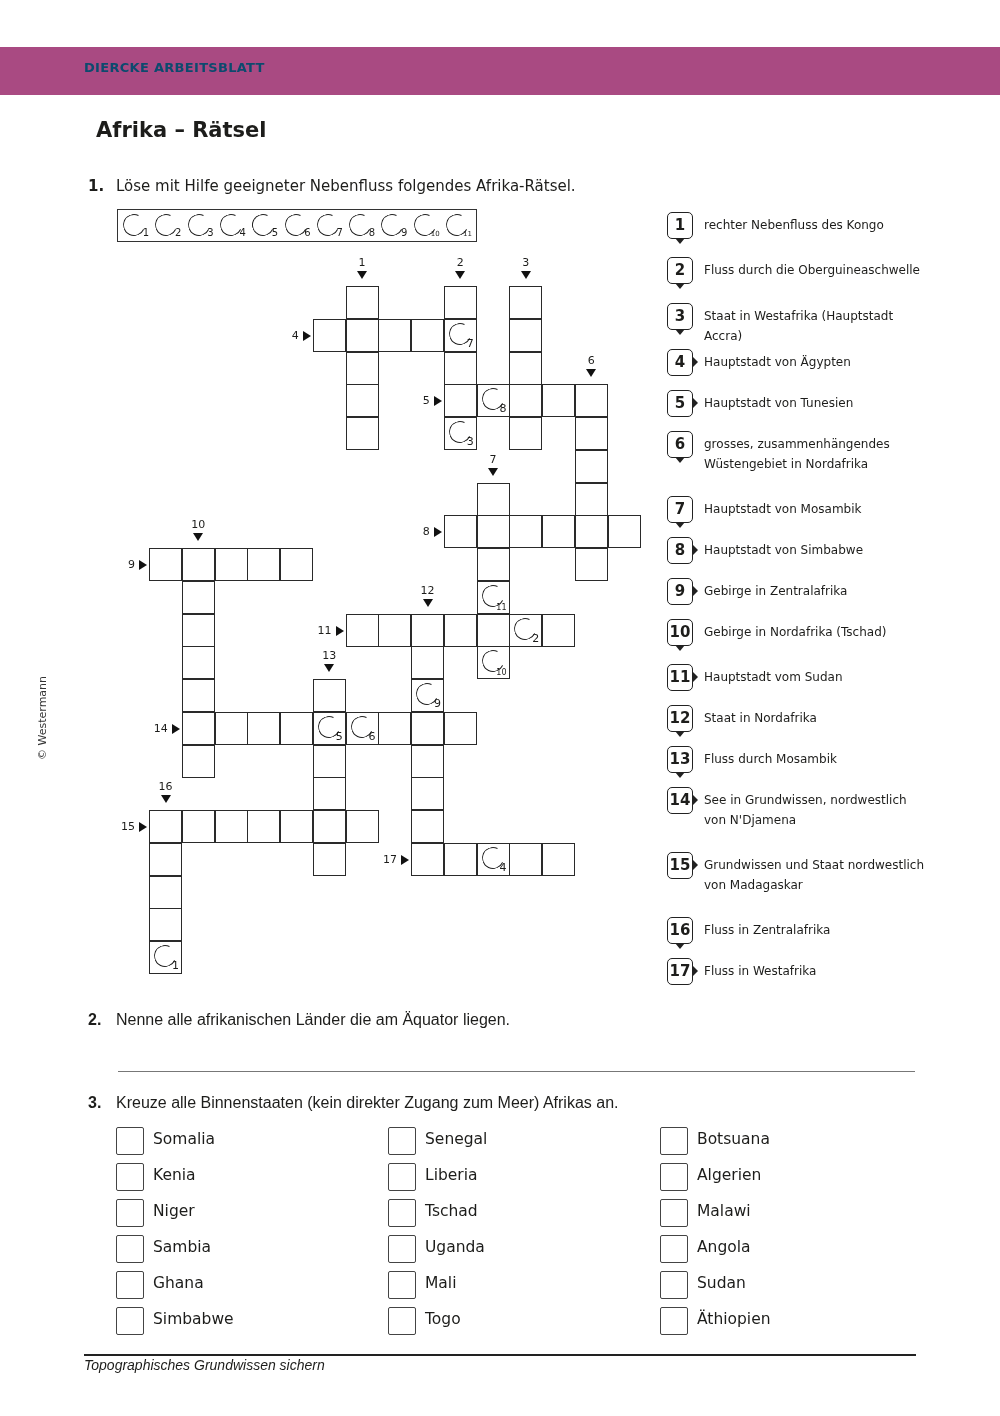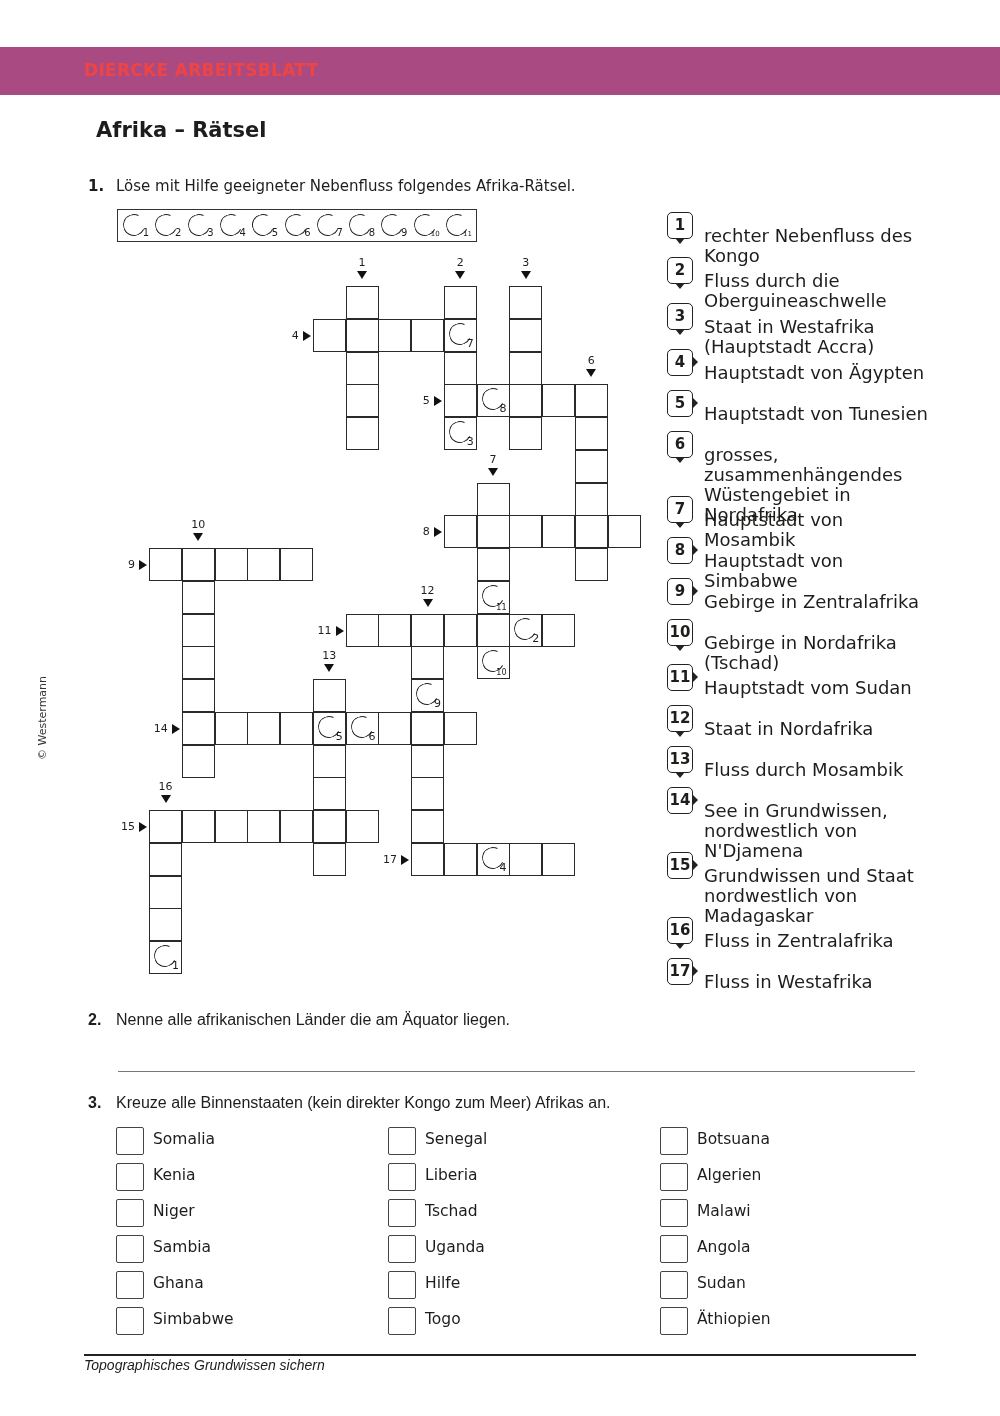--- a/index.html
+++ b/index.html
@@ -1,19 +1,19 @@
 <!DOCTYPE html>
 <html><head>
   <meta charset="utf-8">
   <style>
     html, body { margin: 0; padding: 0; background: #ffffff; }
     body { width: 1000px; height: 1416px; position: relative; overflow: hidden;
            font-family: "DejaVu Sans", sans-serif; color: #1d1d1b; }
     .header-band { position: absolute; left: 0; top: 47px; width: 1000px; height: 48px; background: #a94a82; }
-    .header-title { position: absolute; left: 84px; top: 60px; font-size: 17px; font-weight: bold; letter-spacing: 0.3px; color: #ef4444; font-family: "DejaVu Sans", sans-serif; }
+    .header-title { position: absolute; left: 84px; top: 60px; font-size: 13px; font-weight: bold; letter-spacing: 0.3px; color: #0c4a6e; font-family: "DejaVu Sans", sans-serif; }
     .page-title { position: absolute; left: 96px; top: 118px; font-size: 21px; font-weight: bold; }
     .task { position: absolute; left: 88px; font-size: 15px; }
     .task .num { font-weight: bold; display: inline-block; width: 28px; }
     .task1 { top: 177px; }
     .task2 { top: 1011px; }
     .task3 { top: 1094px; }
     .task2, .task3 { font-family: "Liberation Sans", sans-serif; font-size: 16px; }
 
     .solution-strip { position: absolute; left: 117px; top: 209px; width: 360px; height: 33px; border: 1.5px solid #333; box-sizing: border-box; }
     .sol-slot { position: absolute; top: 3px; width: 28px; height: 26px; }
@@ -29,21 +29,21 @@
     .down-label { position: absolute; font-size: 11px; text-align: center; width: 33px; }
     .down-label .tri { display: block; margin: 2px auto 0; width: 0; height: 0; border-left: 5px solid transparent; border-right: 5px solid transparent; border-top: 8px solid #111; }
     .across-label { position: absolute; font-size: 11px; text-align: right; height: 33px; line-height: 33px; }
     .across-label .tri { display: inline-block; margin-left: 4px; width: 0; height: 0; border-top: 5px solid transparent; border-bottom: 5px solid transparent; border-left: 8px solid #111; vertical-align: middle; }
 
     .clues { position: absolute; left: 667px; top: 212px; width: 260px; }
     .clue { position: absolute; left: 0; width: 260px; }
     .clue .box { position: absolute; left: 0; top: 0; width: 26px; height: 27px; border: 1.6px solid #222; border-radius: 5px; box-sizing: border-box; text-align: center; line-height: 24px; font-size: 15px; font-weight: bold; background: #fff; }
     .clue .ptr-down { position: absolute; left: 8px; top: 26px; width: 0; height: 0; border-left: 5px solid transparent; border-right: 5px solid transparent; border-top: 6px solid #222; }
     .clue .ptr-right { position: absolute; left: 26px; top: 8px; width: 0; height: 0; border-top: 5px solid transparent; border-bottom: 5px solid transparent; border-left: 5px solid #222; }
-    .clue .txt { position: absolute; left: 37px; top: 14px; width: 225px; font-size: 18px; line-height: 20px; }
+    .clue .txt { position: absolute; left: 37px; top: 3px; width: 225px; font-size: 12px; line-height: 20px; }
 
     .answer-line { position: absolute; left: 118px; top: 1071px; width: 797px; height: 0; border-top: 1.5px solid #777; }
 
     .cb-item { position: absolute; height: 28px; }
     .cb-item .cb { position: absolute; left: 0; top: 0; width: 28px; height: 28px; border: 1.6px solid #444; border-radius: 2px; box-sizing: border-box; background: #fff; cursor: pointer; }
     .cb-item .lbl { position: absolute; left: 37px; top: 3px; font-size: 15.5px; white-space: nowrap; }
 
     .footer-rule { position: absolute; left: 84px; top: 1354px; width: 832px; height: 0; border-top: 2px solid #222; }
     .footer-text { position: absolute; left: 84px; top: 1357px; font-size: 14px; font-style: italic; font-family: "Liberation Sans", sans-serif; }
     .copyright { position: absolute; left: 36px; top: 760px; font-size: 11px; transform: rotate(-90deg); transform-origin: left top; white-space: nowrap; color: #333; }
@@ -335,21 +335,21 @@
       <div class="txt">Fluss in Westafrika</div>
     </div>
   </div>
 
 <div class="task task2">
   <span class="num">2.</span><span>Nenne alle afrikanischen Länder die am Äquator liegen.</span>
 </div>
 <div class="answer-line"></div>
 
 <div class="task task3">
-  <span class="num">3.</span><span>Kreuze alle Binnenstaaten (kein direkter Kongo zum Meer) Afrikas an.</span>
+  <span class="num">3.</span><span>Kreuze alle Binnenstaaten (kein direkter Zugang zum Meer) Afrikas an.</span>
 </div>
 
 <div id="checkboxes">
     <div class="cb-item" style="left: 116px; top: 1127px;">
       <span class="cb"></span>
       <span class="lbl">Somalia</span>
     </div>
     <div class="cb-item" style="left: 116px; top: 1163px;">
       <span class="cb"></span>
       <span class="lbl">Kenia</span>
@@ -381,21 +381,21 @@
     <div class="cb-item" style="left: 388px; top: 1199px;">
       <span class="cb"></span>
       <span class="lbl">Tschad</span>
     </div>
     <div class="cb-item" style="left: 388px; top: 1235px;">
       <span class="cb"></span>
       <span class="lbl">Uganda</span>
     </div>
     <div class="cb-item" style="left: 388px; top: 1271px;">
       <span class="cb"></span>
-      <span class="lbl">Hilfe</span>
+      <span class="lbl">Mali</span>
     </div>
     <div class="cb-item" style="left: 388px; top: 1307px;">
       <span class="cb"></span>
       <span class="lbl">Togo</span>
     </div>
     <div class="cb-item" style="left: 660px; top: 1127px;">
       <span class="cb"></span>
       <span class="lbl">Botsuana</span>
     </div>
     <div class="cb-item" style="left: 660px; top: 1163px;">

